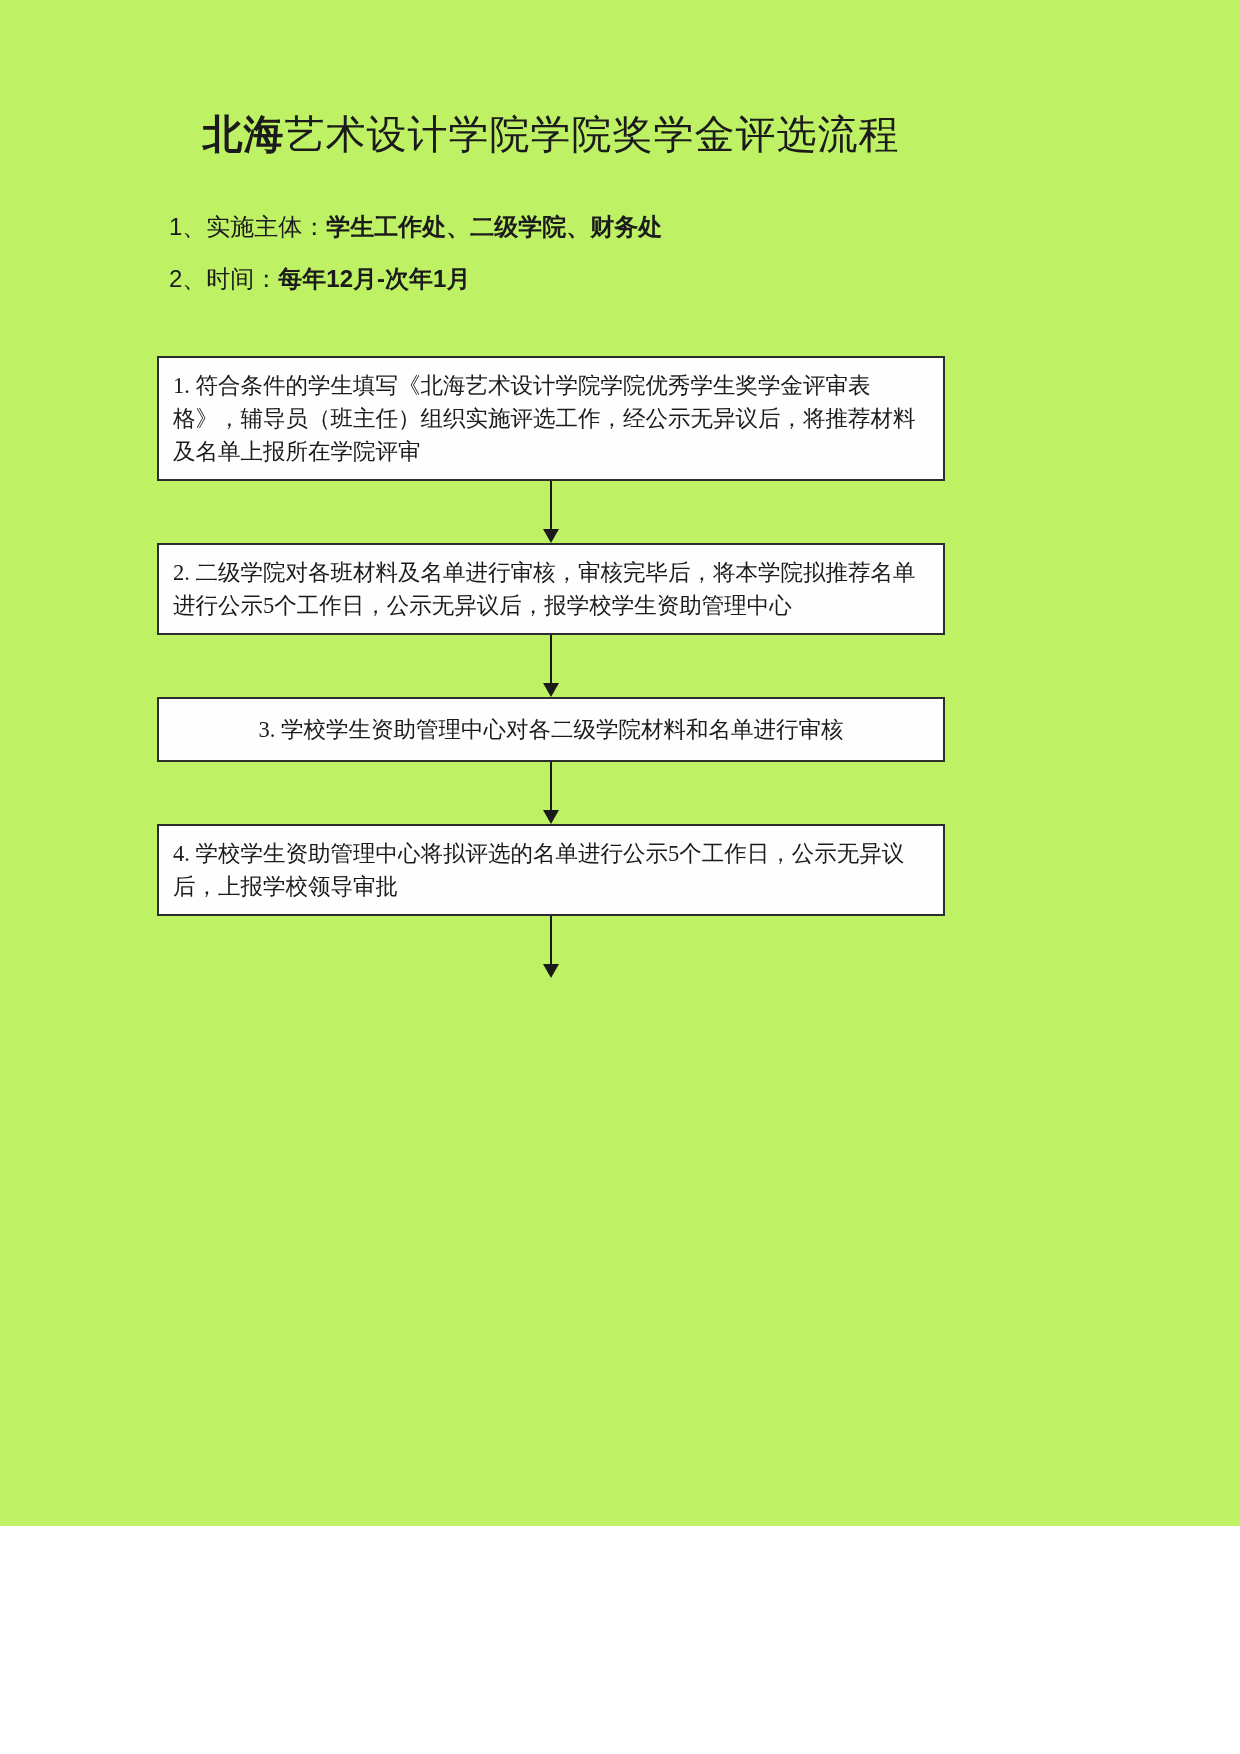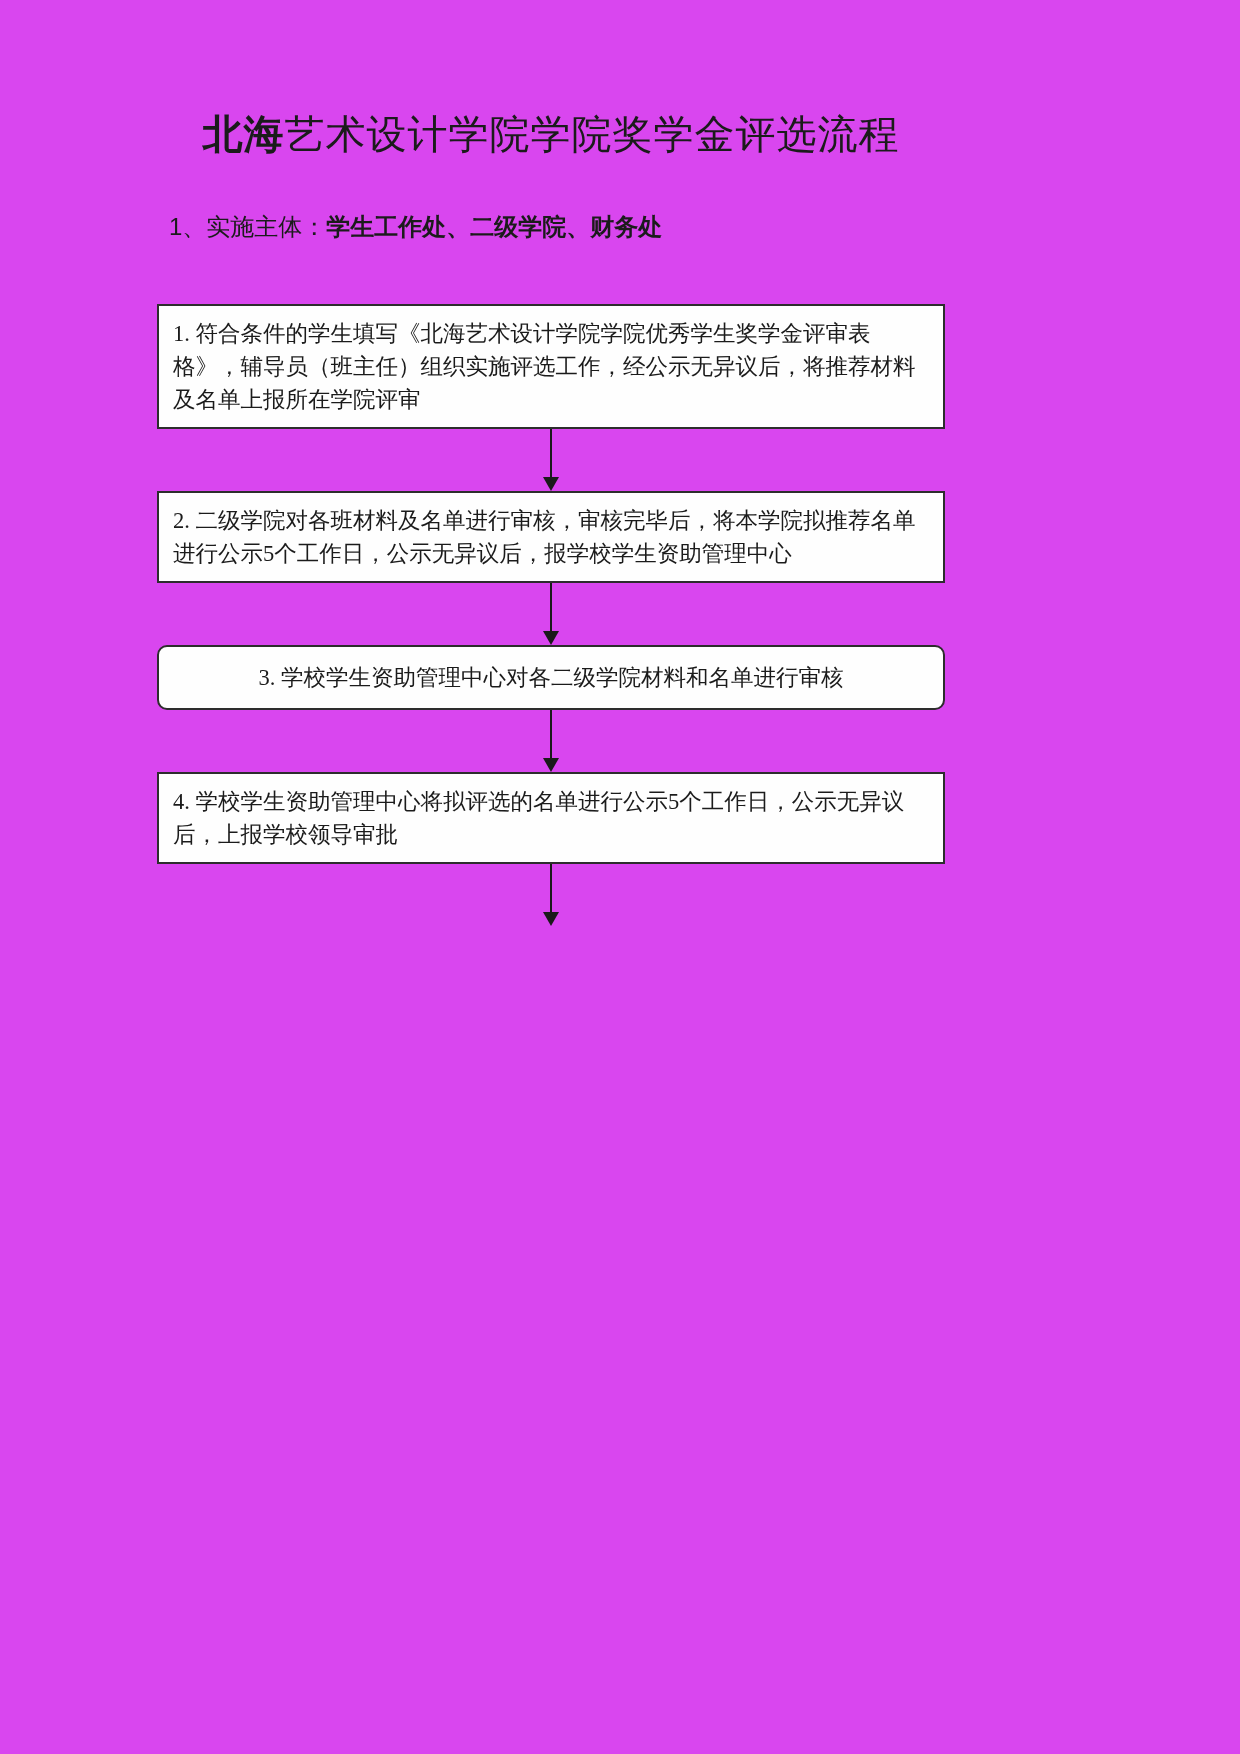--- a/index.html
+++ b/index.html
@@ -3,23 +3,23 @@
 <meta charset="utf-8">
 <style>
   html,body{margin:0;padding:0;background:#ffffff;}
   body{
     width:1240px;height:1754px;
     font-family:"Liberation Sans",sans-serif;
     color:#1b1b1b;
   }
   .page{
     box-sizing:border-box;
-    width:1240px;height:1754px;
+    width:1240px;height:1526px;
     padding:108px 295px 0 157px; 
-    background:#d946ef;
+    background:#bef264;
     overflow:hidden;
   }
   .title{
     margin:0;
     text-align:center;
     font-size:40px;
     line-height:52px;
     font-weight:400;
     letter-spacing:1px;
     white-space:nowrap;
@@ -46,21 +46,20 @@
     background:#fefefe;
     padding:11px 14px;
     font-family:"Liberation Serif",serif;
     font-size:22.5px;
     line-height:33px;
     text-align:left;
   }
   .box-center{
     text-align:center;
     padding:14px 14px;
-    border-radius:10px;
   }
   .arrow{
     display:flex;
     flex-direction:column;
     align-items:center;
     height:62px;
     width:788px;
   }
   .arrow-shaft{
     width:2px;
@@ -77,20 +76,23 @@
 </head>
 <body>
 
 <div class="page">
 
   <h1 class="title"><span class="title-strong">北海</span><span>艺术设计学院学院奖学金评选流程</span></h1>
 
   <div class="meta">
     <div class="meta-item">
       <span class="meta-label">1、实施主体：</span><span class="meta-value">学生工作处、二级学院、财务处</span>
+    </div>
+    <div class="meta-item">
+      <span class="meta-label">2、时间：</span><span class="meta-value">每年12月-次年1月</span>
     </div>
   </div>
 
   <div class="flow">
 
     <div class="box">
       <span>1. 符合条件的学生填写《北海艺术设计学院学院优秀学生奖学金评审表格》，辅导员（班主任）组织实施评选工作，经公示无异议后，将推荐材料及名单上报所在学院评审</span>
     </div>
 
     <div class="arrow">

